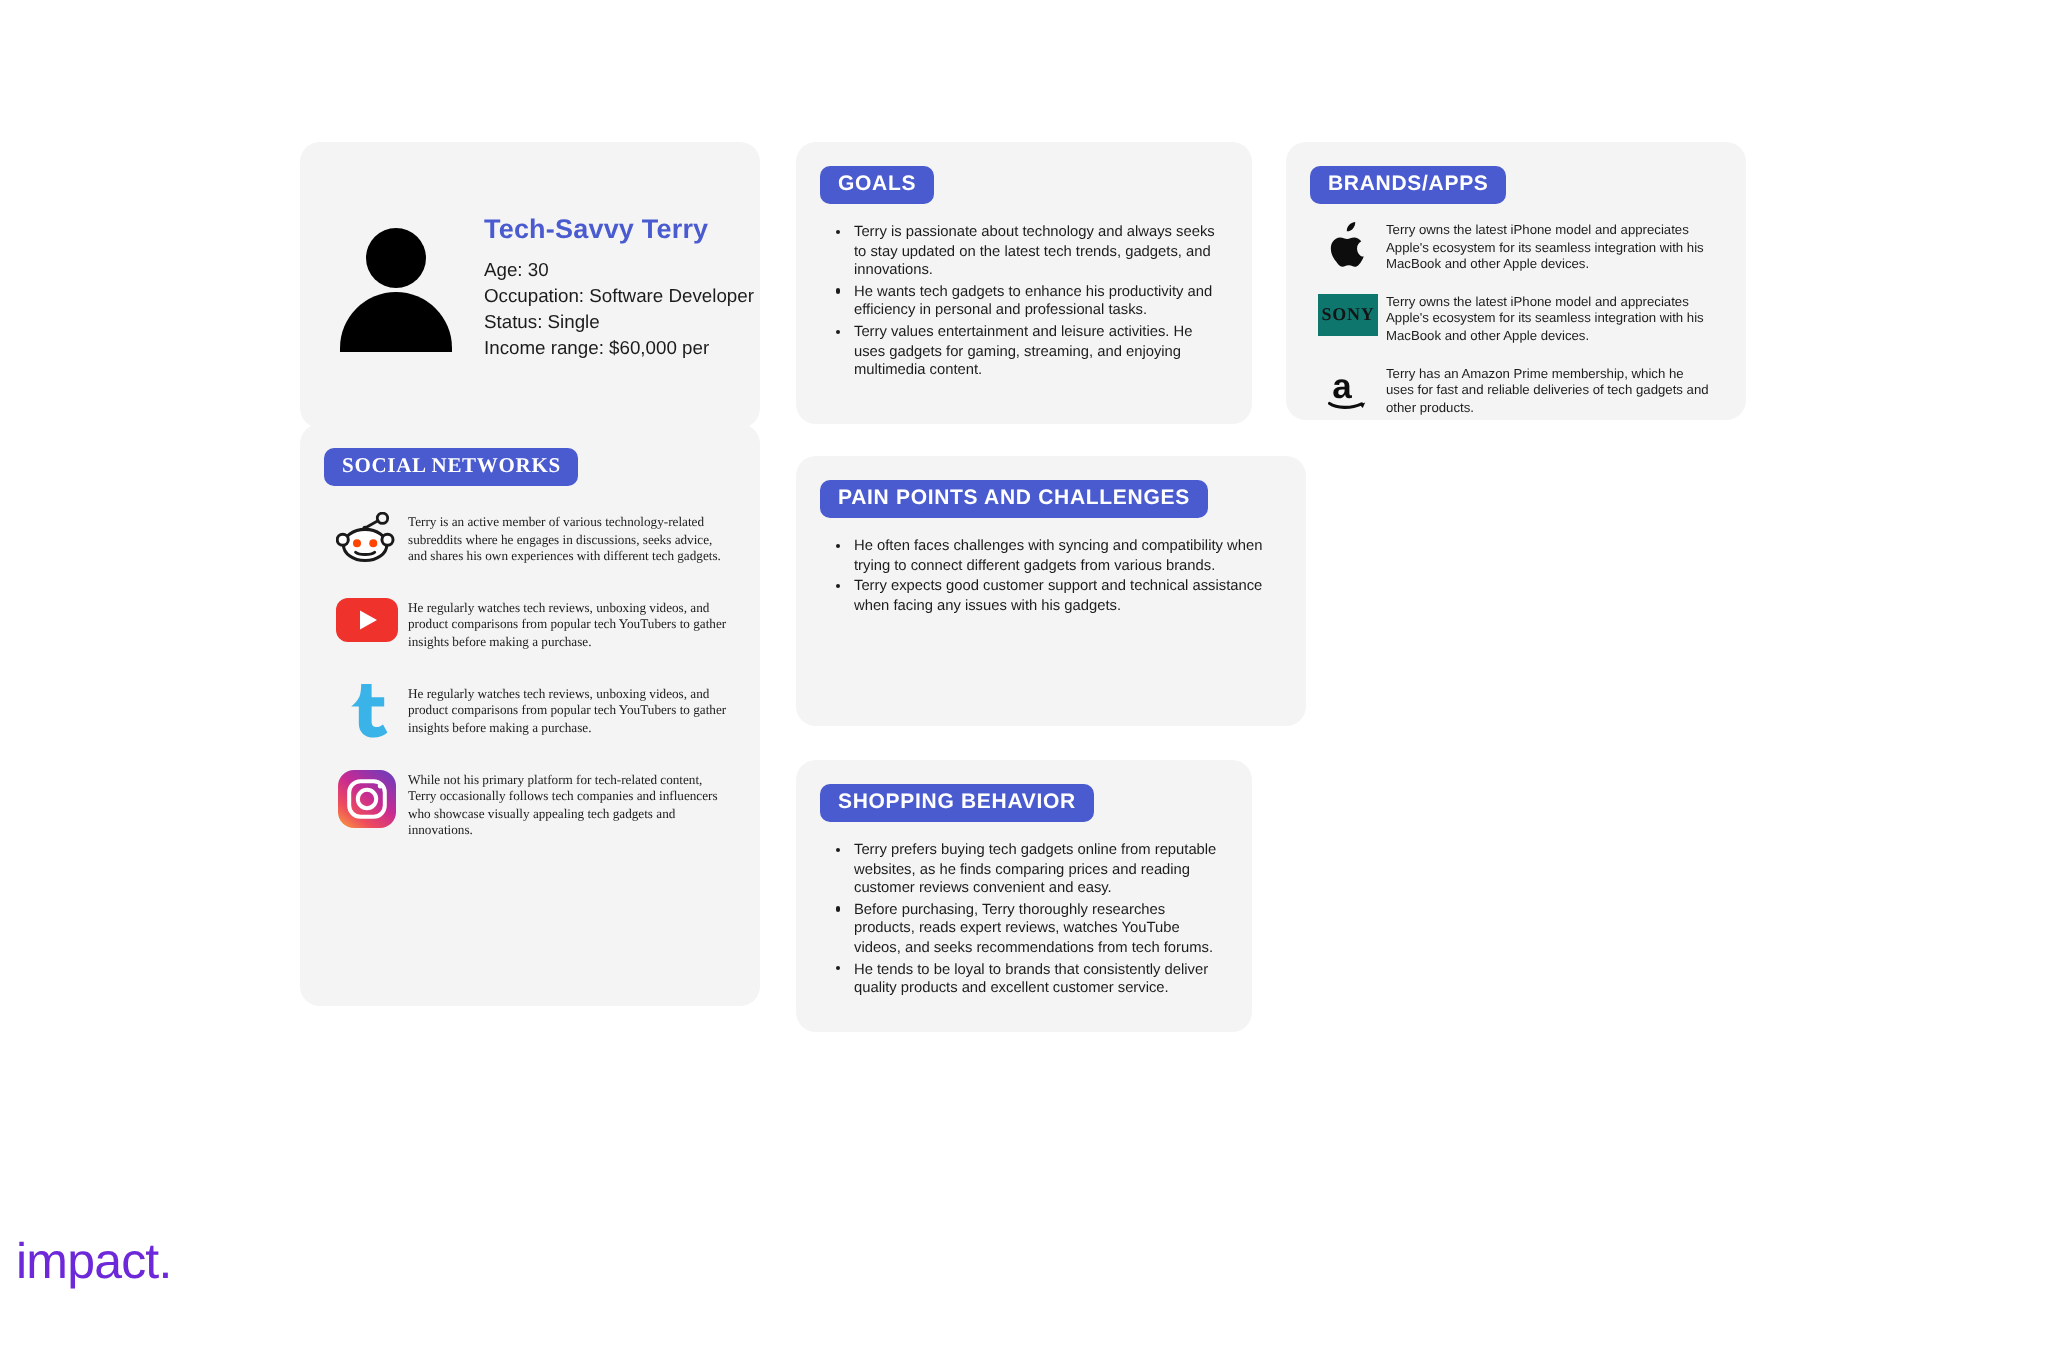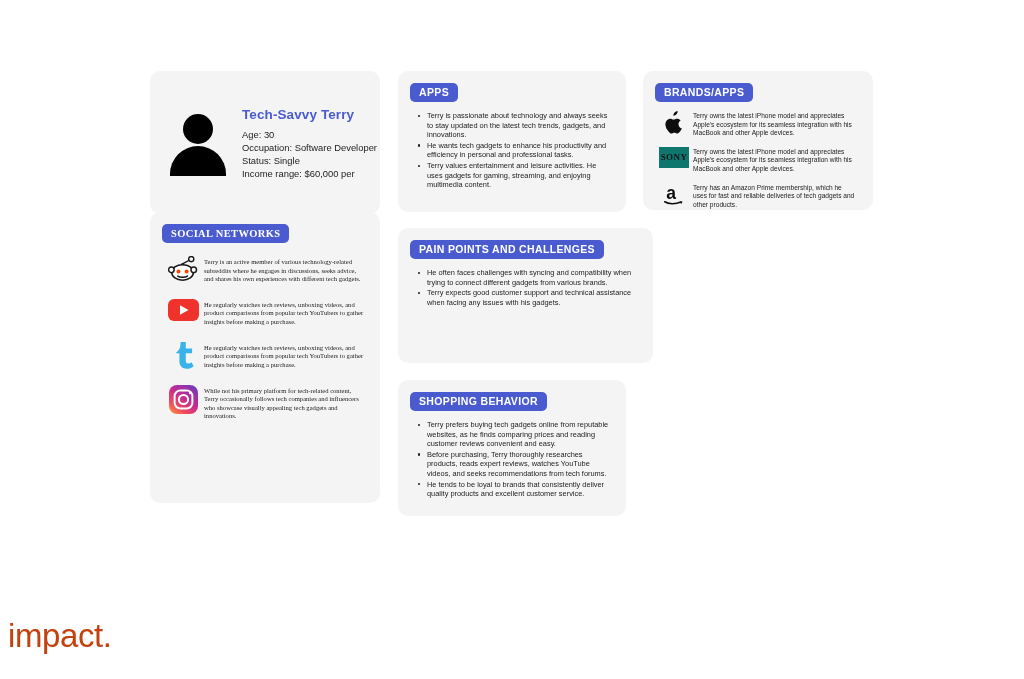--- a/index.html
+++ b/index.html
@@ -204,22 +204,22 @@
     background: #0f766e;
     padding: 6px 2px;
     line-height: 1;
   }
 
   
   #footer-logo {
     position: absolute;
     left: 8px;
     top: 617px;
-    color: #c2410c;
-    font-size: 33px;
+    color: #6d28d9;
+    font-size: 25px;
     letter-spacing: -0.4px;
     font-weight: 400;
   }
 </style>
 </head>
 <body>
 
 <div class="canvas">
 
   <div class="card" id="profile-card">
@@ -233,21 +233,21 @@
         <div class="profile-line">Age: 30</div>
         <div class="profile-line">Occupation: Software Developer</div>
         <div class="profile-line">Status: Single</div>
         <div class="profile-line">Income range: $60,000 per</div>
       </div>
     </div>
   </div>
 
   <div class="card" id="goals-card">
     <div class="card-pad">
-      <span class="badge">APPS</span>
+      <span class="badge">GOALS</span>
       <ul class="bullets">
         <li>Terry is passionate about technology and always seeks to stay updated on the latest tech trends, gadgets, and innovations.</li>
         <li>He wants tech gadgets to enhance his productivity and efficiency in personal and professional tasks.</li>
         <li>Terry values entertainment and leisure activities. He uses gadgets for gaming, streaming, and enjoying multimedia content.</li>
       </ul>
     </div>
   </div>
 
   <div class="card" id="brands-card">
     <div class="card-pad">

